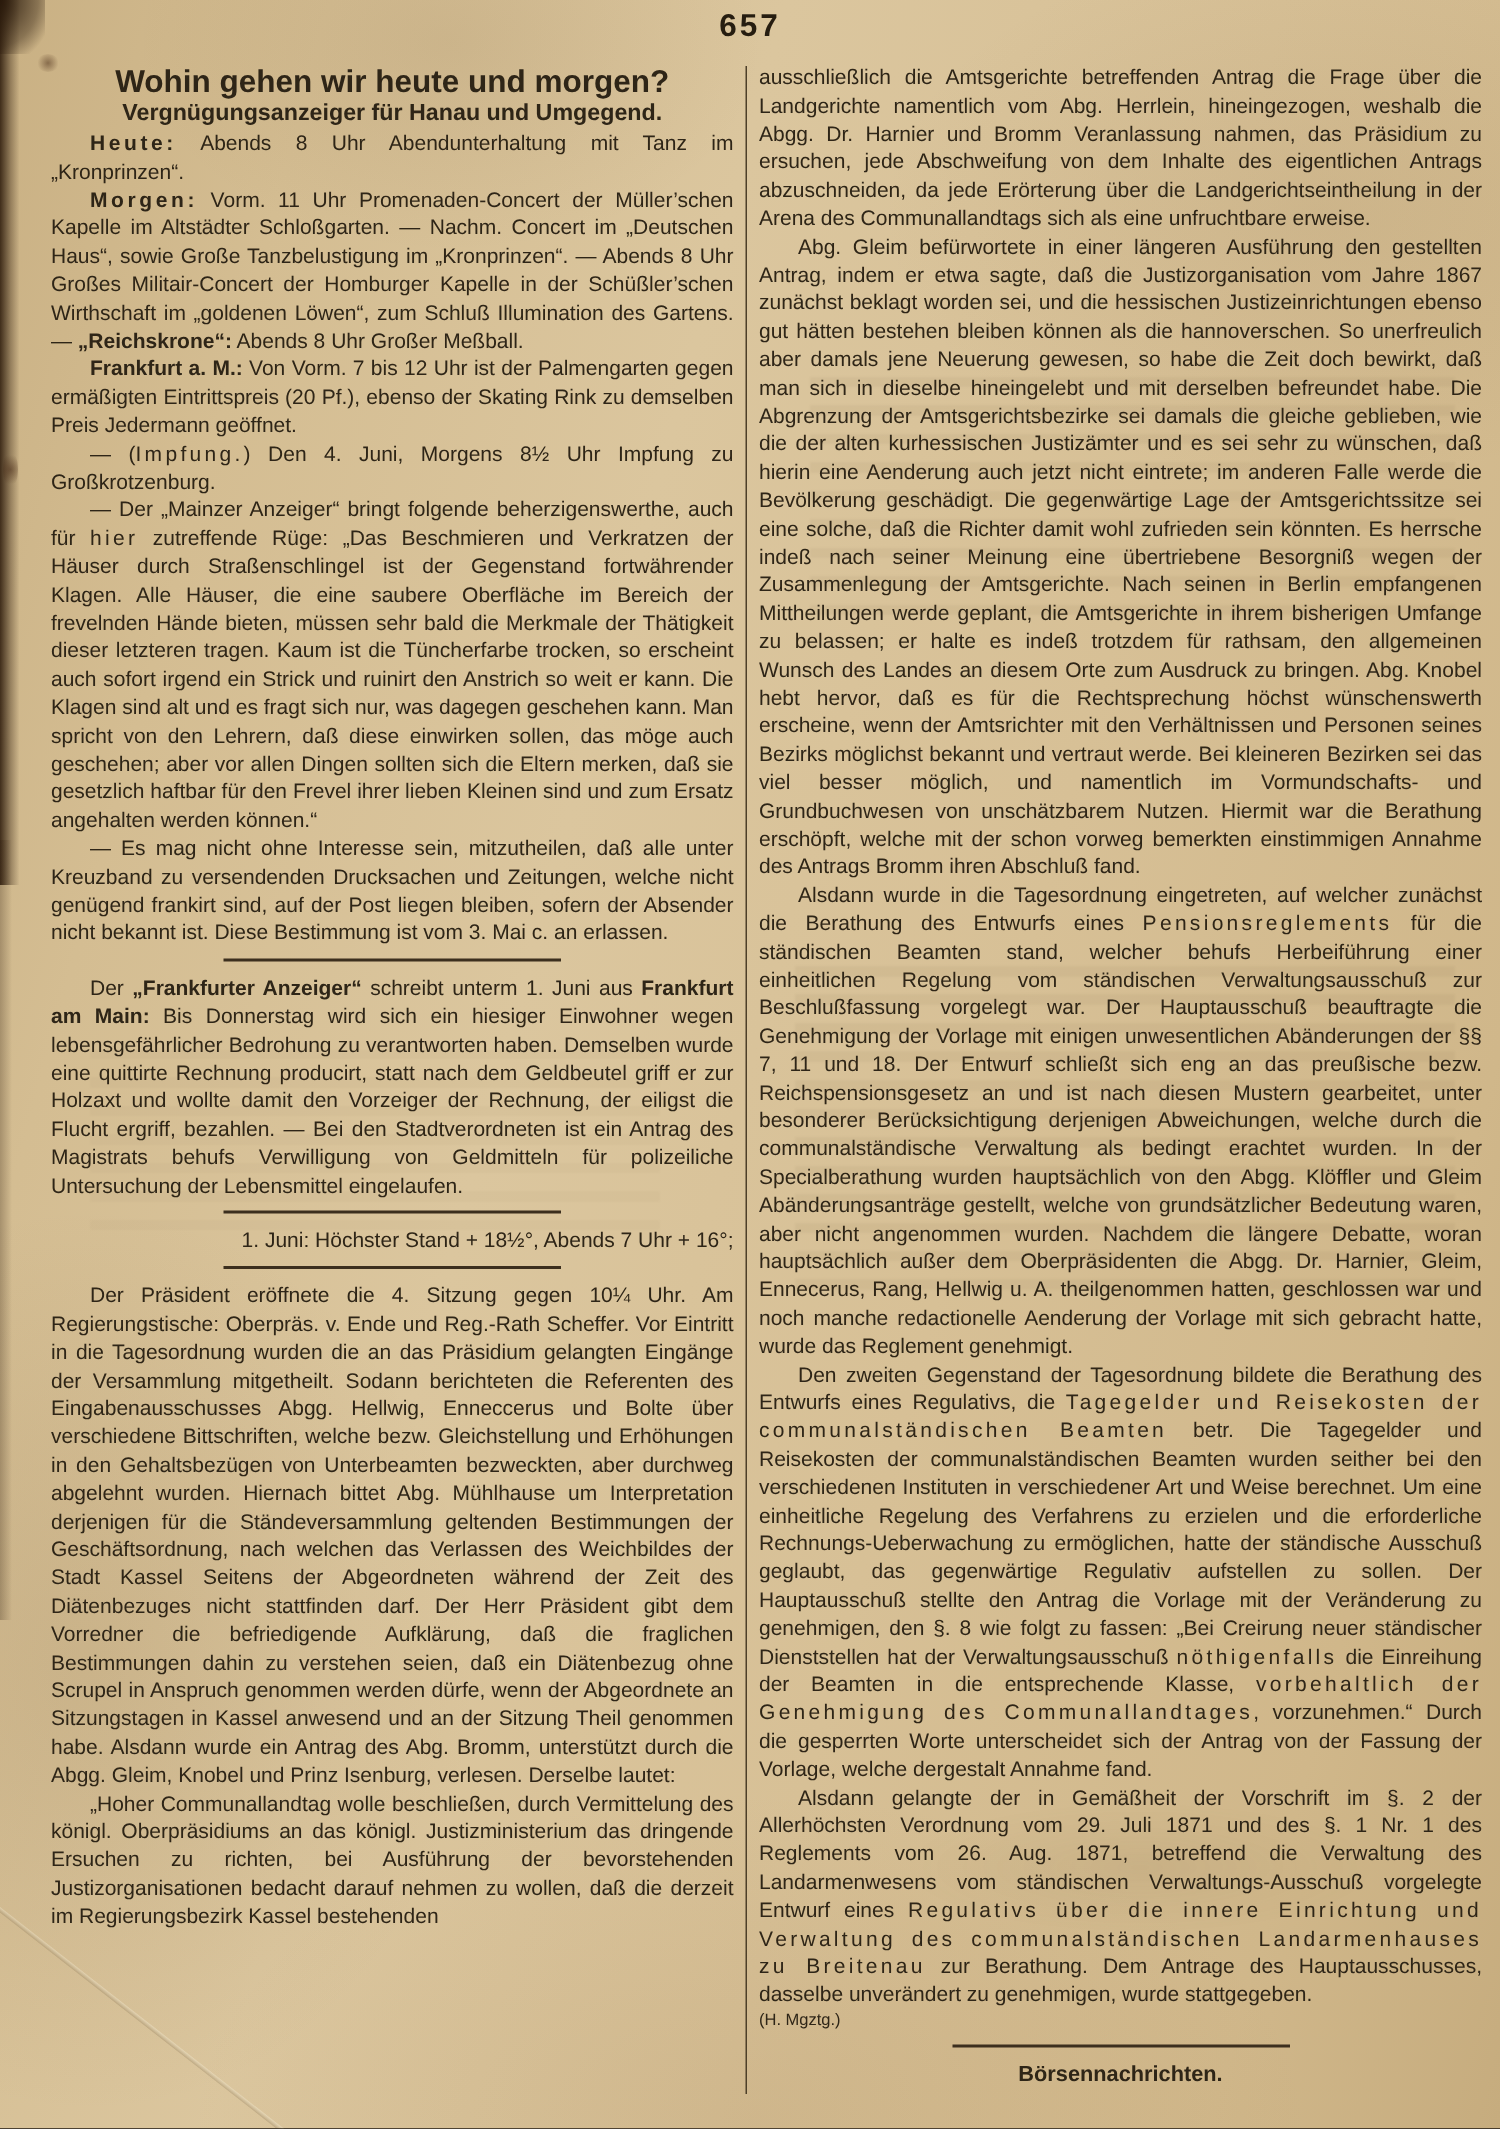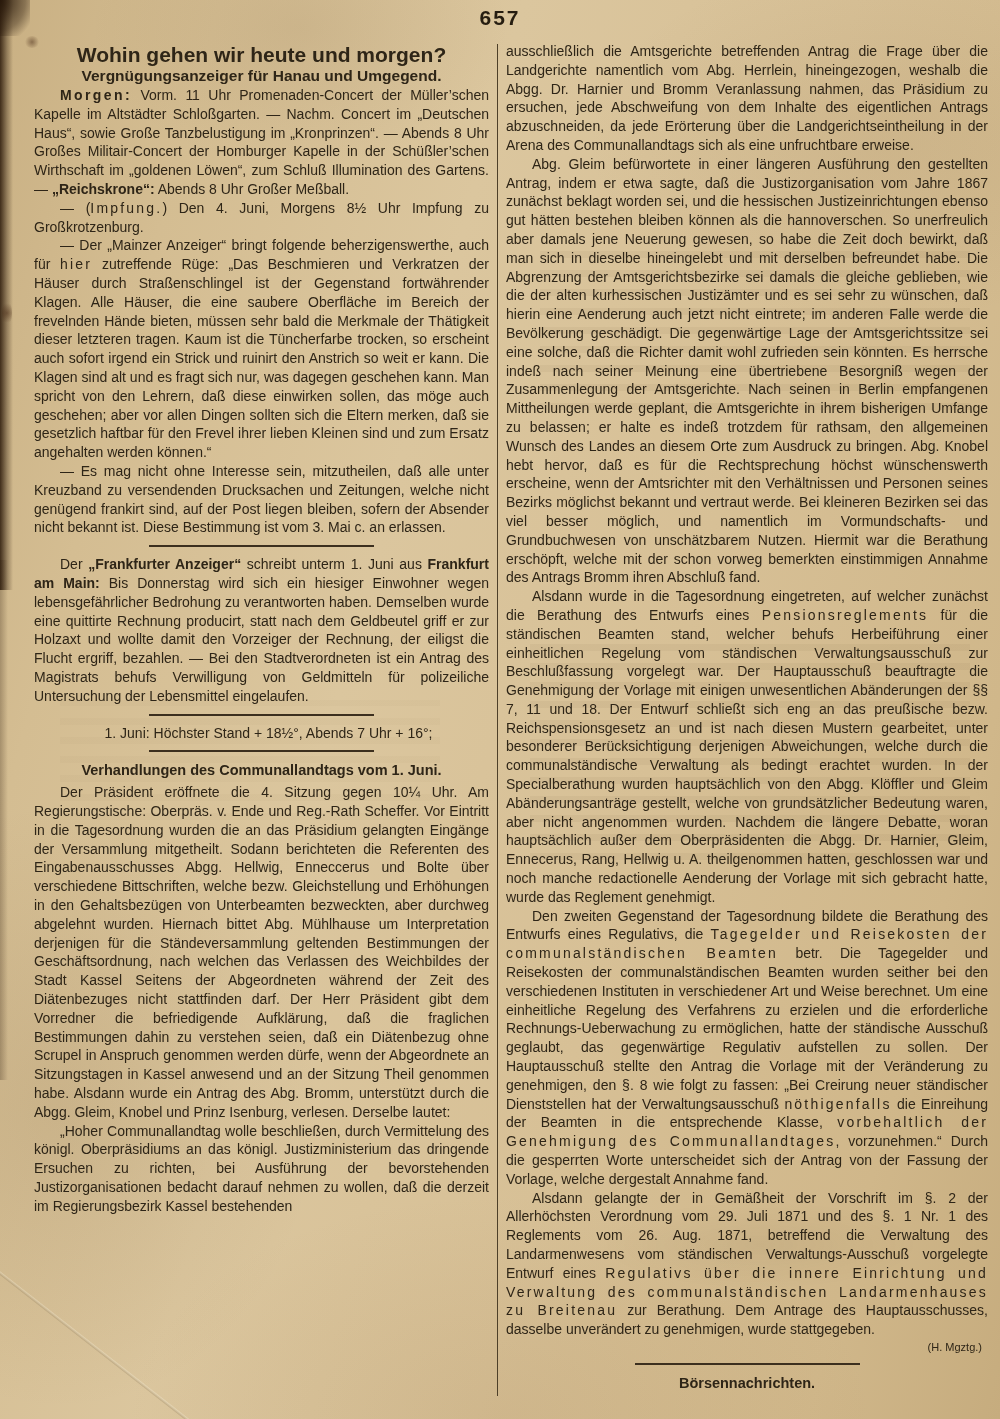--- a/index.html
+++ b/index.html
@@ -46,22 +46,22 @@
   .columns { position:absolute; top:42px; left:34px; right:12px; display:flex; z-index:1; }
   .column.left  { width:455px; }
   .column.right { flex:1; }
   .col-divider  { width:1px; background:#4d3f28; margin:2px 8px 0; height:1352px; }
   .block { font-size:14px; line-height:18.8px; text-align:justify; }
   .block.indent { text-indent:26px; }
   .h1 { font-size:21px;   font-weight:bold; text-align:center; line-height:22px; text-indent:0; margin-top:2px; }
   .h2 { font-size:15.5px; font-weight:bold; text-align:center; line-height:20px; text-indent:0; margin-bottom:0; }
   .h3 { font-size:14.5px; font-weight:bold; text-align:center; line-height:20px; text-indent:0; margin:4px 0 3px; }
   .rule { width:225px; border-top:2px solid #3c2f1e; margin:8px auto; }
-  .thermo { text-align:center; text-indent:14px; }
-  .signature { text-align:right; font-size:11px; line-height:16px; padding-right:6px; }
+  .thermo { text-align:right; text-indent:14px; }
+  .signature { text-align:left; font-size:11px; line-height:16px; padding-right:6px; }
   .seg-bold { font-weight:bold; }
   .seg-spaced { letter-spacing:2.2px; }
   .seg-boldspaced { font-weight:bold; letter-spacing:2.4px; }
 </style>
 </head>
 <body>
 
 <div class="page">
 
   <div class="edge-left"></div>
@@ -74,30 +74,31 @@
   <div class="ghost ghost-lines" style="left:530px; top:640px; width:440px; height:220px;"></div>
   <div class="ghost ghost-blob" style="left:560px; top:1190px; width:400px; height:110px;"></div>
   <div class="ghost ghost-lines" style="left:60px;  top:700px; width:380px; height:120px; opacity:0.3;"></div>
 
   <div class="page-number">657</div>
 
   <div class="columns">
     <div class="column left" id="col-left">
         <div class="block h1"><span class="seg-bold">Wohin gehen wir heute und morgen?</span></div>
         <div class="block h2"><span class="seg-bold">Vergnügungsanzeiger für Hanau und Umgegend.</span></div>
+        <div class="block para indent"><span class="seg-boldspaced">Heute:</span><span class="seg-plain"> Abends 8 Uhr Abendunterhaltung mit Tanz im „Kronprinzen“.</span></div>
         <div class="block para indent"><span class="seg-boldspaced">Morgen:</span><span class="seg-plain"> Vorm. 11 Uhr Promenaden-Concert der Müller’schen Kapelle im Altstädter Schloßgarten. — Nachm. Concert im „Deutschen Haus“, sowie Große Tanzbelustigung im „Kronprinzen“. — Abends 8 Uhr Großes Militair-Concert der Homburger Kapelle in der Schüßler’schen Wirthschaft im „goldenen Löwen“, zum Schluß Illumination des Gartens. — </span><span class="seg-bold">„Reichskrone“:</span><span class="seg-plain"> Abends 8 Uhr Großer Meßball.</span></div>
+        <div class="block para indent"><span class="seg-bold">Frankfurt a. M.:</span><span class="seg-plain"> Von Vorm. 7 bis 12 Uhr ist der Palmengarten gegen ermäßigten Eintrittspreis (20 Pf.), ebenso der Skating Rink zu demselben Preis Jedermann geöffnet.</span></div>
         <div class="block para indent"><span class="seg-plain">— (</span><span class="seg-spaced">Impfung.</span><span class="seg-plain">) Den 4. Juni, Morgens 8½ Uhr Impfung zu Großkrotzenburg.</span></div>
         <div class="block para indent"><span class="seg-plain">— Der „Mainzer Anzeiger“ bringt folgende beherzigenswerthe, auch für </span><span class="seg-spaced">hier</span><span class="seg-plain"> zutreffende Rüge: „Das Beschmieren und Verkratzen der Häuser durch Straßenschlingel ist der Gegenstand fortwährender Klagen. Alle Häuser, die eine saubere Oberfläche im Bereich der frevelnden Hände bieten, müssen sehr bald die Merkmale der Thätigkeit dieser letzteren tragen. Kaum ist die Tüncherfarbe trocken, so erscheint auch sofort irgend ein Strick und ruinirt den Anstrich so weit er kann. Die Klagen sind alt und es fragt sich nur, was dagegen geschehen kann. Man spricht von den Lehrern, daß diese einwirken sollen, das möge auch geschehen; aber vor allen Dingen sollten sich die Eltern merken, daß sie gesetzlich haftbar für den Frevel ihrer lieben Kleinen sind und zum Ersatz angehalten werden können.“</span></div>
         <div class="block para indent"><span class="seg-plain">— Es mag nicht ohne Interesse sein, mitzutheilen, daß alle unter Kreuzband zu versendenden Drucksachen und Zeitungen, welche nicht genügend frankirt sind, auf der Post liegen bleiben, sofern der Absender nicht bekannt ist. Diese Bestimmung ist vom 3. Mai c. an erlassen.</span></div>
         <div class="rule"></div>
         <div class="block para indent"><span class="seg-plain">Der </span><span class="seg-bold">„Frankfurter Anzeiger“</span><span class="seg-plain"> schreibt unterm 1. Juni aus </span><span class="seg-bold">Frankfurt am Main:</span><span class="seg-plain"> Bis Donnerstag wird sich ein hiesiger Einwohner wegen lebensgefährlicher Bedrohung zu verantworten haben. Demselben wurde eine quittirte Rechnung producirt, statt nach dem Geldbeutel griff er zur Holzaxt und wollte damit den Vorzeiger der Rechnung, der eiligst die Flucht ergriff, bezahlen. — Bei den Stadtverordneten ist ein Antrag des Magistrats behufs Verwilligung von Geldmitteln für polizeiliche Untersuchung der Lebensmittel eingelaufen.</span></div>
         <div class="rule"></div>
         <div class="block thermo"><span class="seg-plain">1. Juni: Höchster Stand + 18½°, Abends 7 Uhr + 16°;</span></div>
         <div class="rule"></div>
-        <div class="block h3"><span class="seg-bold">Verhandlungen des Communallandtags vom 1. Juni.</span></div>
         <div class="block para indent"><span class="seg-plain">Der Präsident eröffnete die 4. Sitzung gegen 10¼ Uhr. Am Regierungstische: Oberpräs. v. Ende und Reg.-Rath Scheffer. Vor Eintritt in die Tagesordnung wurden die an das Präsidium gelangten Eingänge der Versammlung mitgetheilt. Sodann berichteten die Referenten des Eingabenausschusses Abgg. Hellwig, Enneccerus und Bolte über verschiedene Bittschriften, welche bezw. Gleichstellung und Erhöhungen in den Gehaltsbezügen von Unterbeamten bezweckten, aber durchweg abgelehnt wurden. Hiernach bittet Abg. Mühlhause um Interpretation derjenigen für die Ständeversammlung geltenden Bestimmungen der Geschäftsordnung, nach welchen das Verlassen des Weichbildes der Stadt Kassel Seitens der Abgeordneten während der Zeit des Diätenbezuges nicht stattfinden darf. Der Herr Präsident gibt dem Vorredner die befriedigende Aufklärung, daß die fraglichen Bestimmungen dahin zu verstehen seien, daß ein Diätenbezug ohne Scrupel in Anspruch genommen werden dürfe, wenn der Abgeordnete an Sitzungstagen in Kassel anwesend und an der Sitzung Theil genommen habe. Alsdann wurde ein Antrag des Abg. Bromm, unterstützt durch die Abgg. Gleim, Knobel und Prinz Isenburg, verlesen. Derselbe lautet:</span></div>
         <div class="block para indent"><span class="seg-plain">„Hoher Communallandtag wolle beschließen, durch Vermittelung des königl. Oberpräsidiums an das königl. Justizministerium das dringende Ersuchen zu richten, bei Ausführung der bevorstehenden Justizorganisationen bedacht darauf nehmen zu wollen, daß die derzeit im Regierungsbezirk Kassel bestehenden </span></div>
       </div>
     <div class="col-divider"></div>
     <div class="column right" id="col-right">
         <div class="block para"><span class="seg-plain">ausschließlich die Amtsgerichte betreffenden Antrag die Frage über die Landgerichte namentlich vom Abg. Herrlein, hineingezogen, weshalb die Abgg. Dr. Harnier und Bromm Veranlassung nahmen, das Präsidium zu ersuchen, jede Abschweifung von dem Inhalte des eigentlichen Antrags abzuschneiden, da jede Erörterung über die Landgerichtseintheilung in der Arena des Communallandtags sich als eine unfruchtbare erweise.</span></div>
         <div class="block para indent"><span class="seg-plain">Abg. Gleim befürwortete in einer längeren Ausführung den gestellten Antrag, indem er etwa sagte, daß die Justizorganisation vom Jahre 1867 zunächst beklagt worden sei, und die hessischen Justizeinrichtungen ebenso gut hätten bestehen bleiben können als die hannoverschen. So unerfreulich aber damals jene Neuerung gewesen, so habe die Zeit doch bewirkt, daß man sich in dieselbe hineingelebt und mit derselben befreundet habe. Die Abgrenzung der Amtsgerichtsbezirke sei damals die gleiche geblieben, wie die der alten kurhessischen Justizämter und es sei sehr zu wünschen, daß hierin eine Aenderung auch jetzt nicht eintrete; im anderen Falle werde die Bevölkerung geschädigt. Die gegenwärtige Lage der Amtsgerichtssitze sei eine solche, daß die Richter damit wohl zufrieden sein könnten. Es herrsche indeß nach seiner Meinung eine übertriebene Besorgniß wegen der Zusammenlegung der Amtsgerichte. Nach seinen in Berlin empfangenen Mittheilungen werde geplant, die Amtsgerichte in ihrem bisherigen Umfange zu belassen; er halte es indeß trotzdem für rathsam, den allgemeinen Wunsch des Landes an diesem Orte zum Ausdruck zu bringen. Abg. Knobel hebt hervor, daß es für die Rechtsprechung höchst wünschenswerth erscheine, wenn der Amtsrichter mit den Verhältnissen und Personen seines Bezirks möglichst bekannt und vertraut werde. Bei kleineren Bezirken sei das viel besser möglich, und namentlich im Vormundschafts- und Grundbuchwesen von unschätzbarem Nutzen. Hiermit war die Berathung erschöpft, welche mit der schon vorweg bemerkten einstimmigen Annahme des Antrags Bromm ihren Abschluß fand.</span></div>
         <div class="block para indent"><span class="seg-plain">Alsdann wurde in die Tagesordnung eingetreten, auf welcher zunächst die Berathung des Entwurfs eines </span><span class="seg-spaced">Pensionsreglements</span><span class="seg-plain"> für die ständischen Beamten stand, welcher behufs Herbeiführung einer einheitlichen Regelung vom ständischen Verwaltungsausschuß zur Beschlußfassung vorgelegt war. Der Hauptausschuß beauftragte die Genehmigung der Vorlage mit einigen unwesentlichen Abänderungen der §§ 7, 11 und 18. Der Entwurf schließt sich eng an das preußische bezw. Reichspensionsgesetz an und ist nach diesen Mustern gearbeitet, unter besonderer Berücksichtigung derjenigen Abweichungen, welche durch die communalständische Verwaltung als bedingt erachtet wurden. In der Specialberathung wurden hauptsächlich von den Abgg. Klöffler und Gleim Abänderungsanträge gestellt, welche von grundsätzlicher Bedeutung waren, aber nicht angenommen wurden. Nachdem die längere Debatte, woran hauptsächlich außer dem Oberpräsidenten die Abgg. Dr. Harnier, Gleim, Ennecerus, Rang, Hellwig u. A. theilgenommen hatten, geschlossen war und noch manche redactionelle Aenderung der Vorlage mit sich gebracht hatte, wurde das Reglement genehmigt.</span></div>
         <div class="block para indent"><span class="seg-plain">Den zweiten Gegenstand der Tagesordnung bildete die Berathung des Entwurfs eines Regulativs, die </span><span class="seg-spaced">Tagegelder und Reisekosten der communalständischen Beamten</span><span class="seg-plain"> betr. Die Tagegelder und Reisekosten der communalständischen Beamten wurden seither bei den verschiedenen Instituten in verschiedener Art und Weise berechnet. Um eine einheitliche Regelung des Verfahrens zu erzielen und die erforderliche Rechnungs-Ueberwachung zu ermöglichen, hatte der ständische Ausschuß geglaubt, das gegenwärtige Regulativ aufstellen zu sollen. Der Hauptausschuß stellte den Antrag die Vorlage mit der Veränderung zu genehmigen, den §. 8 wie folgt zu fassen: „Bei Creirung neuer ständischer Dienststellen hat der Verwaltungsausschuß </span><span class="seg-spaced">nöthigenfalls</span><span class="seg-plain"> die Einreihung der Beamten in die entsprechende Klasse, </span><span class="seg-spaced">vorbehaltlich der Genehmigung des Communallandtages</span><span class="seg-plain">, vorzunehmen.“ Durch die gesperrten Worte unterscheidet sich der Antrag von der Fassung der Vorlage, welche dergestalt Annahme fand.</span></div>
         <div class="block para indent"><span class="seg-plain">Alsdann gelangte der in Gemäßheit der Vorschrift im §. 2 der Allerhöchsten Verordnung vom 29. Juli 1871 und des §. 1 Nr. 1 des Reglements vom 26. Aug. 1871, betreffend die Verwaltung des Landarmenwesens vom ständischen Verwaltungs-Ausschuß vorgelegte Entwurf eines </span><span class="seg-spaced">Regulativs über die innere Einrichtung und Verwaltung des communalständischen Landarmenhauses zu Breitenau</span><span class="seg-plain"> zur Berathung. Dem Antrage des Hauptausschusses, dasselbe unverändert zu genehmigen, wurde stattgegeben.</span></div>

